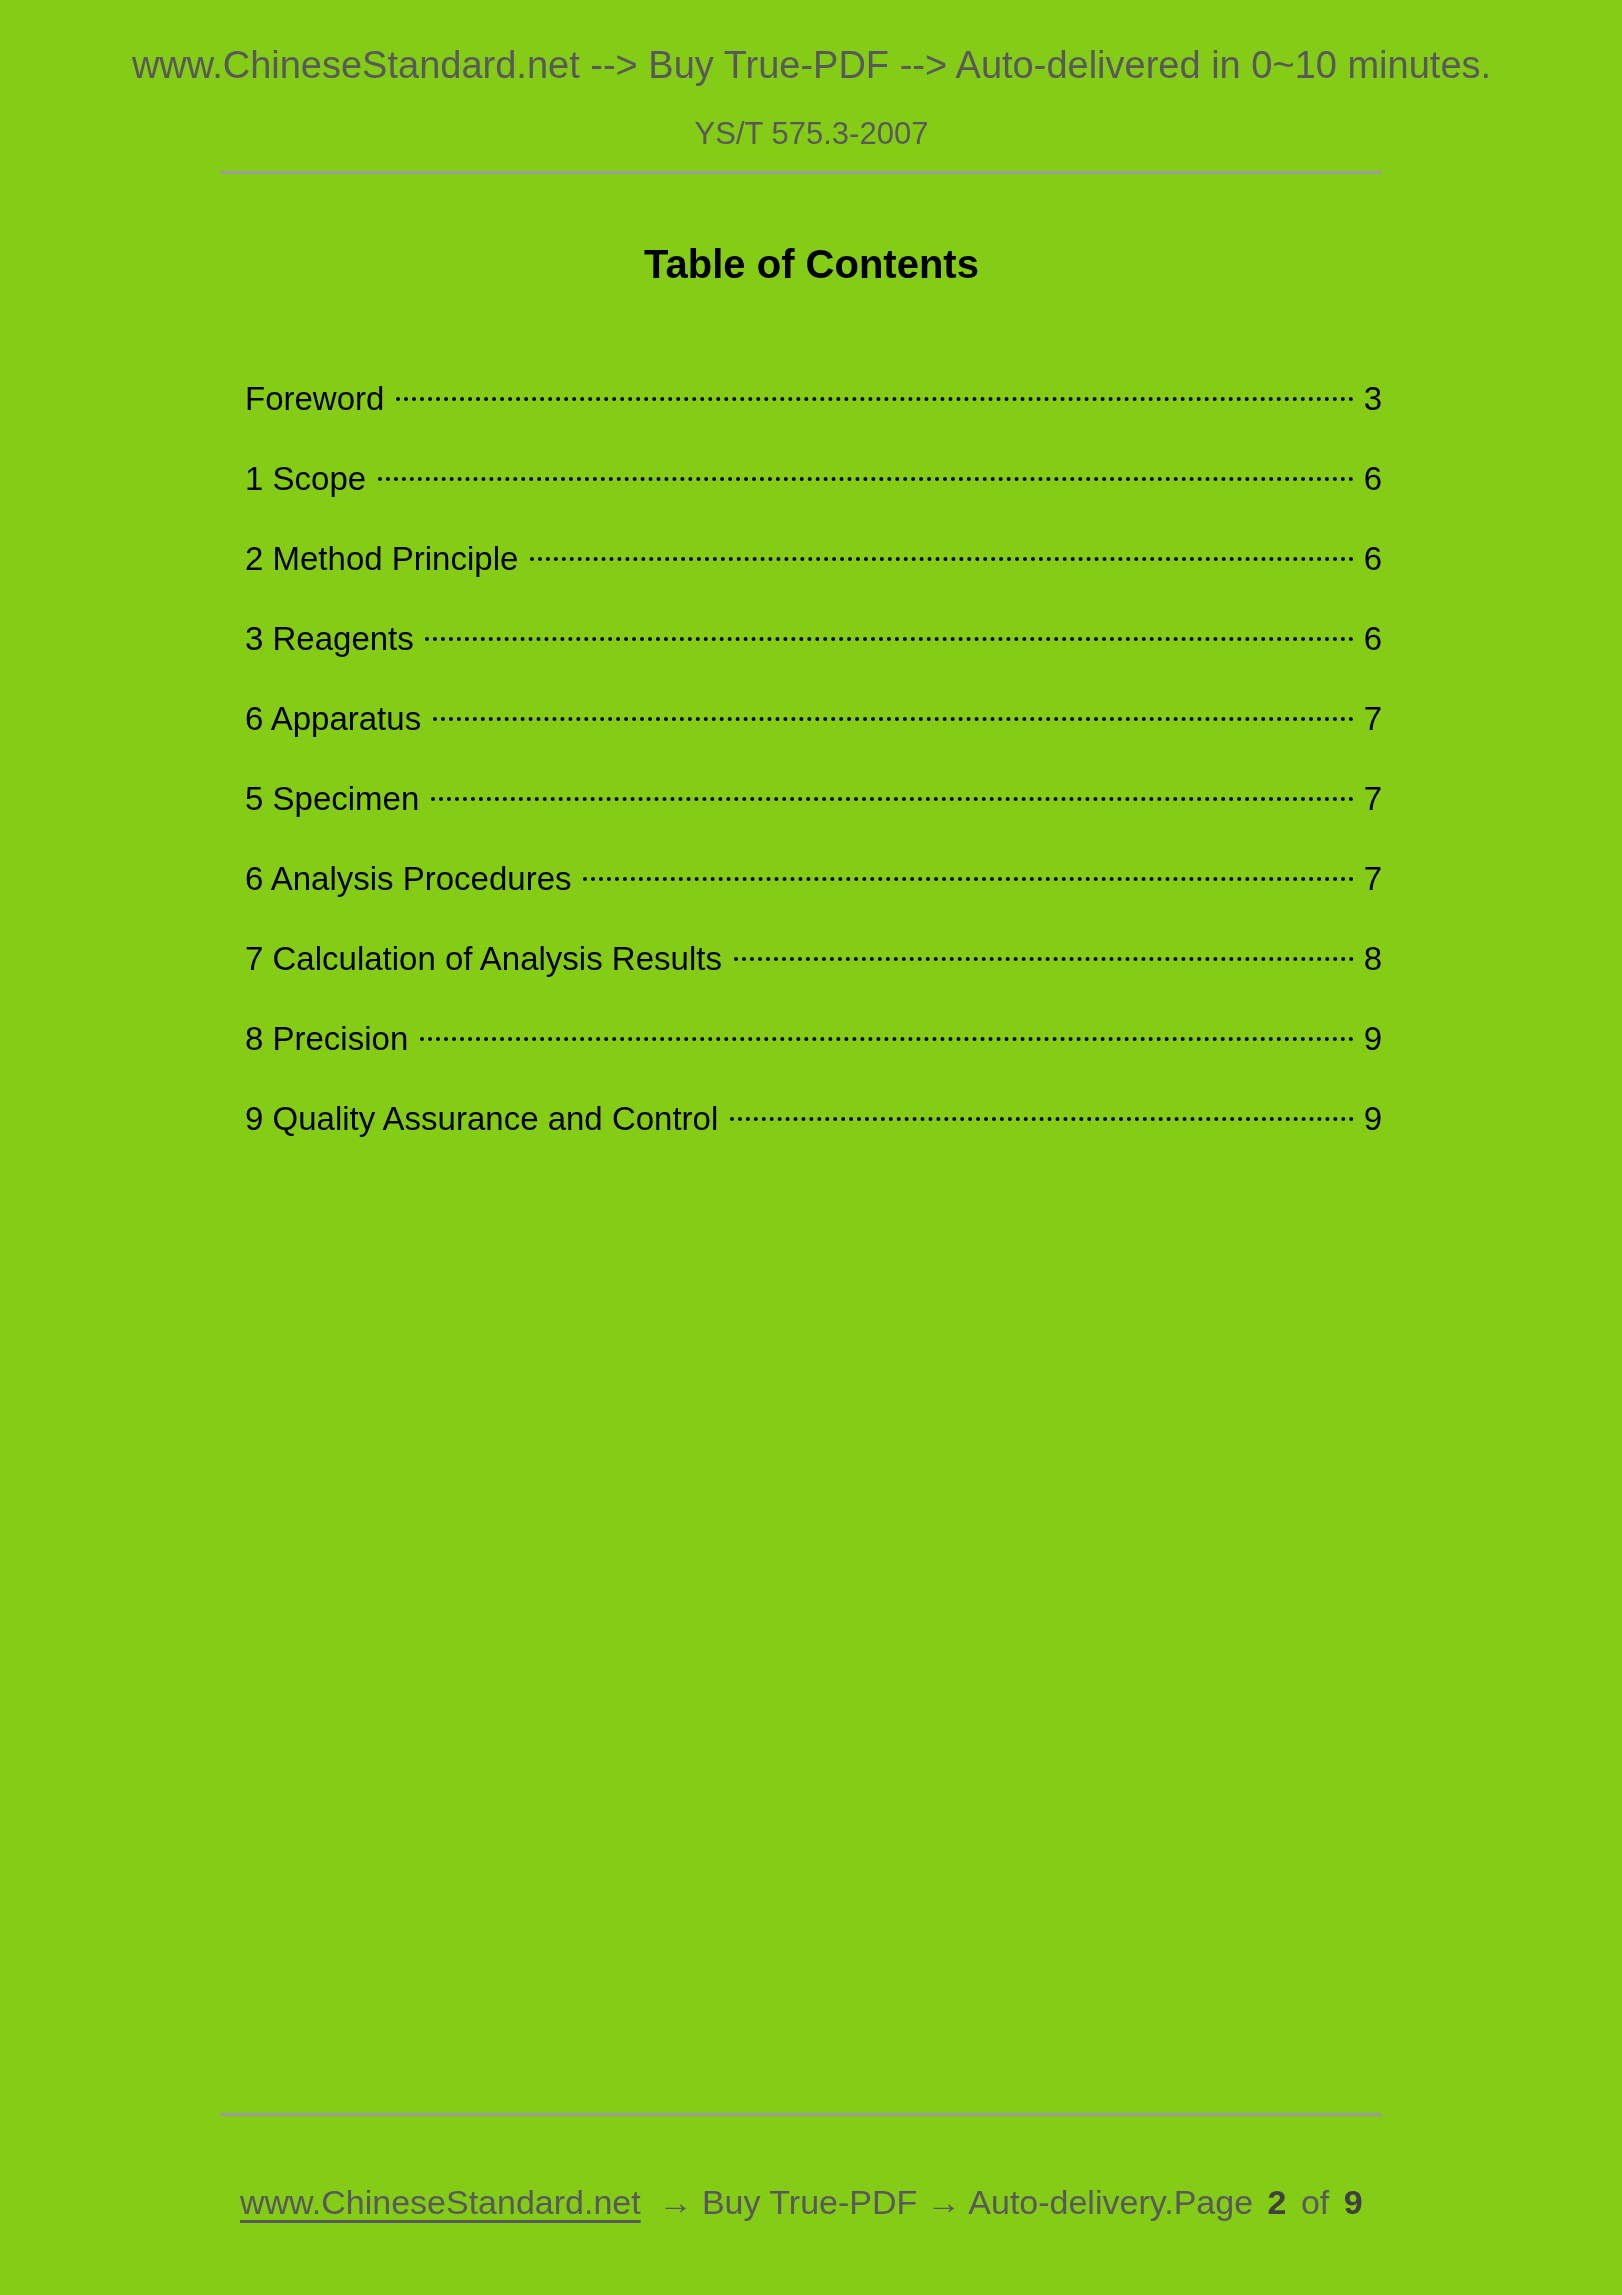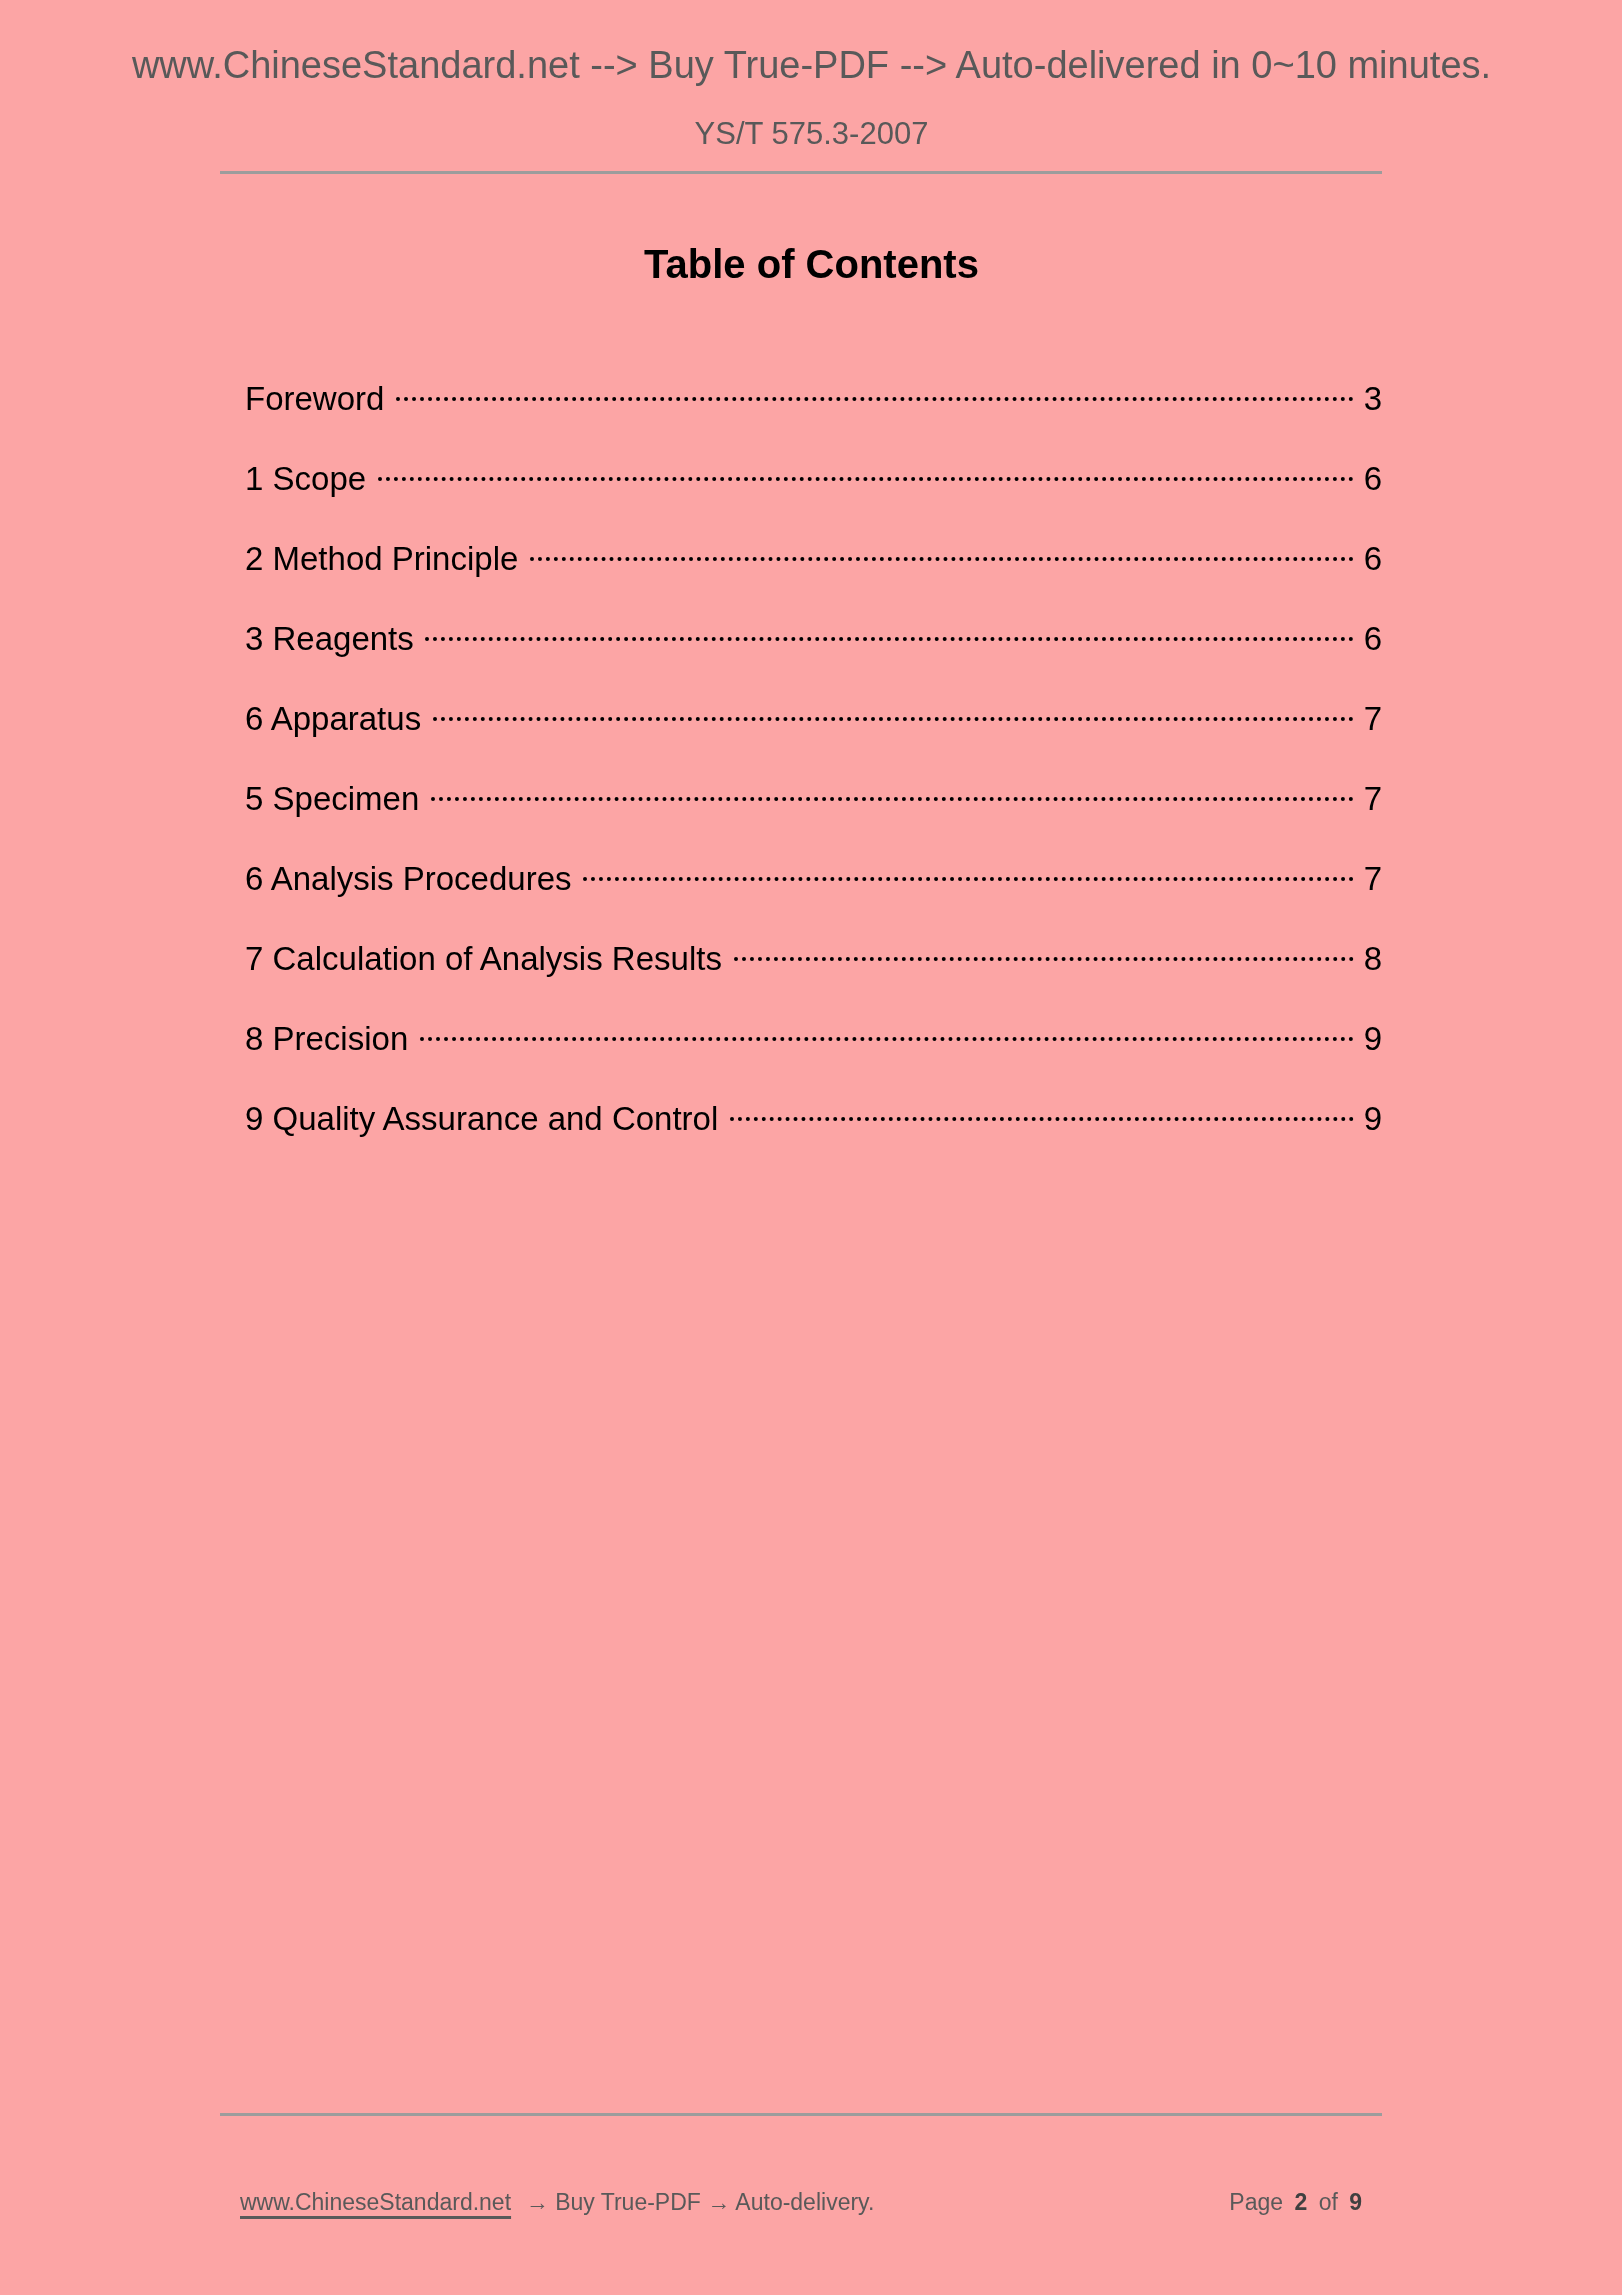--- a/index.html
+++ b/index.html
@@ -4,21 +4,21 @@
 <style>
   html, body {
     margin: 0;
     padding: 0;
     background: #e8e8e8;
   }
   .page {
     position: relative;
     width: 1623px;
     height: 2295px;
-    background: #fca5a5;
+    background: #84cc16;
     font-family: "Liberation Sans", "DejaVu Sans", sans-serif;
     overflow: hidden;
     text-decoration: underline;
   }
   
   .promo {
     position: absolute;
     top: 45px;
     left: 0;
     width: 100%;
@@ -94,21 +94,21 @@
 
   
   .footer-row {
     position: absolute;
     top: 2141px;
     left: 220px;
     width: 1162px;
     display: flex;
     justify-content: space-between;
     align-items: baseline;
-    font-size: 23px;
+    font-size: 34px;
     line-height: 35px;
     color: #595959;
     white-space: nowrap;
   }
   .footer-left {
     padding-left: 20px;
   }
   .footer-link {
     color: #595959;
     text-decoration: underline;

